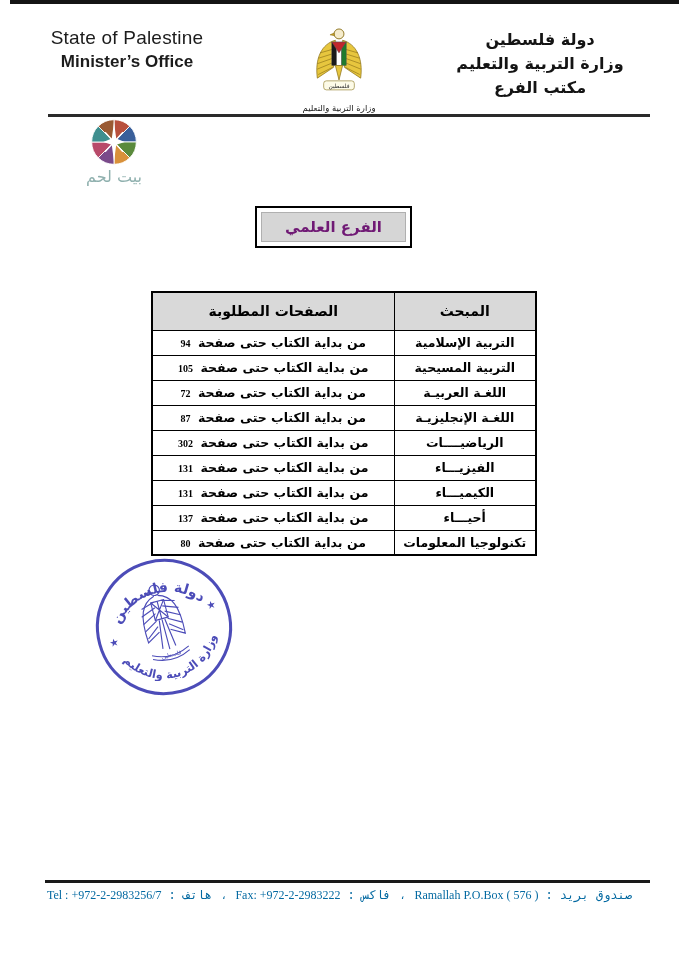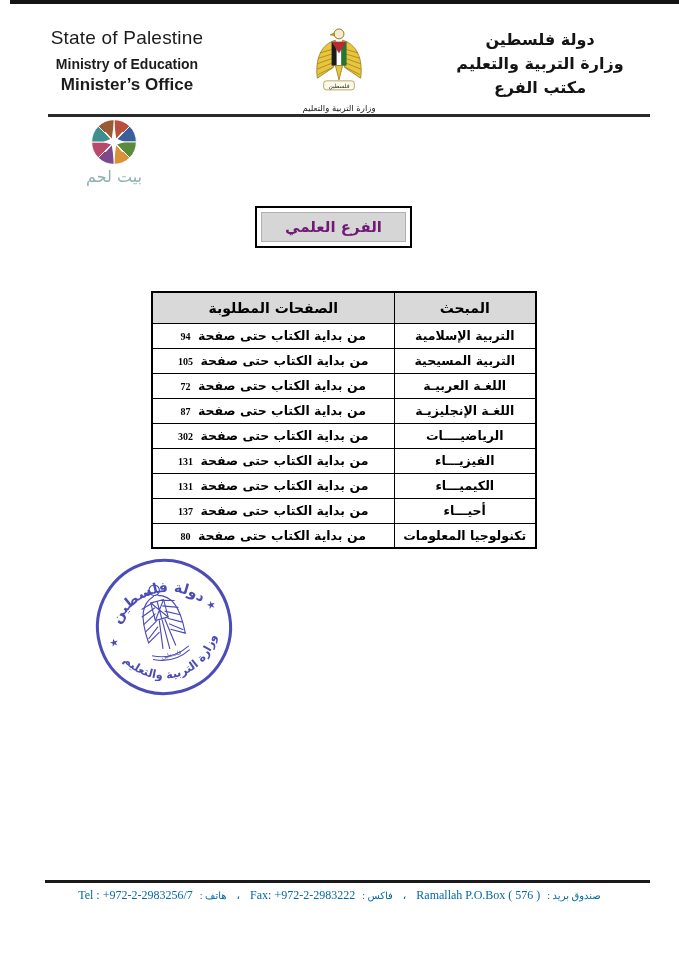--- a/index.html
+++ b/index.html
@@ -34,47 +34,46 @@
              border:2px solid #000;background:#fff;padding:4px;}
   .title-inner{width:100%;height:100%;background:#d6d6d6;border:1px solid #b0b0b0;
                display:flex;align-items:center;justify-content:center;
                font-size:15px;font-weight:700;direction:rtl;color:#701a75;}
 
   
   .subjects{position:absolute;left:151px;top:291px;border-collapse:collapse;
             direction:rtl;table-layout:fixed;width:384px;}
   .subjects th,.subjects td{border:1px solid #000;text-align:center;
             font-weight:700;color:#000;overflow:hidden;white-space:nowrap;}
-  .subjects th{height:31px;background:#d9d9d9;font-size:14px;}
+  .subjects th{height:38px;background:#d9d9d9;font-size:14px;}
   .subjects td{height:25px;font-size:12.5px;}
   .subjects .col-subject{width:142px;}
   .subjects .col-pages{width:242px;}
   .subjects{border:2px solid #000;}
   .pnum{font-family:"Liberation Serif",serif;font-size:10px;font-weight:700;margin-right:3px;}
 
   
   .stamp{position:absolute;left:88px;top:550px;opacity:.92;}
 
   
   .ftr-rule{position:absolute;left:45px;top:880px;width:605px;height:3px;
             border-top:2px solid #1a1a1a;border-bottom:1px solid #1a1a1a;}
   .footer{position:absolute;left:0;top:888px;width:679px;display:flex;
           justify-content:center;align-items:baseline;gap:7px;
           font-family:"Liberation Serif",serif;font-size:12px;color:#0369a1;}
-  .footer .ar{font-family:Liberation Serif, serif;font-size:10px;}
+  .footer .ar{font-family:Liberation Mono, monospace;font-size:12px;}
   .footer .sep{font-size:11px;padding:0 3px;}
 </style>
 </head>
 <body data-interactable="false">
 
 <div class="top-bar" data-interactable="false"></div>
 
 <div class="hdr-en" data-interactable="false">
   <div class="l1" data-interactable="false">State of Palestine</div>
-  <div class="l2" data-interactable="false">Ministry of  Education</div>
   <div class="l3" data-interactable="false">Minister’s Office</div>
 </div>
 
 <div class="emblem-wrap" data-interactable="false">
   <svg width="66" height="74" viewBox="0 0 70 82" data-interactable="false">
 
     <g fill="#e7c63e" stroke="#8a6f16" stroke-width="0.8">
       <path d="M31,18 C16,22 8,38 11,60 L29,48 Z"></path>
       <path d="M39,18 C54,22 62,38 59,60 L41,48 Z"></path>
     </g>

